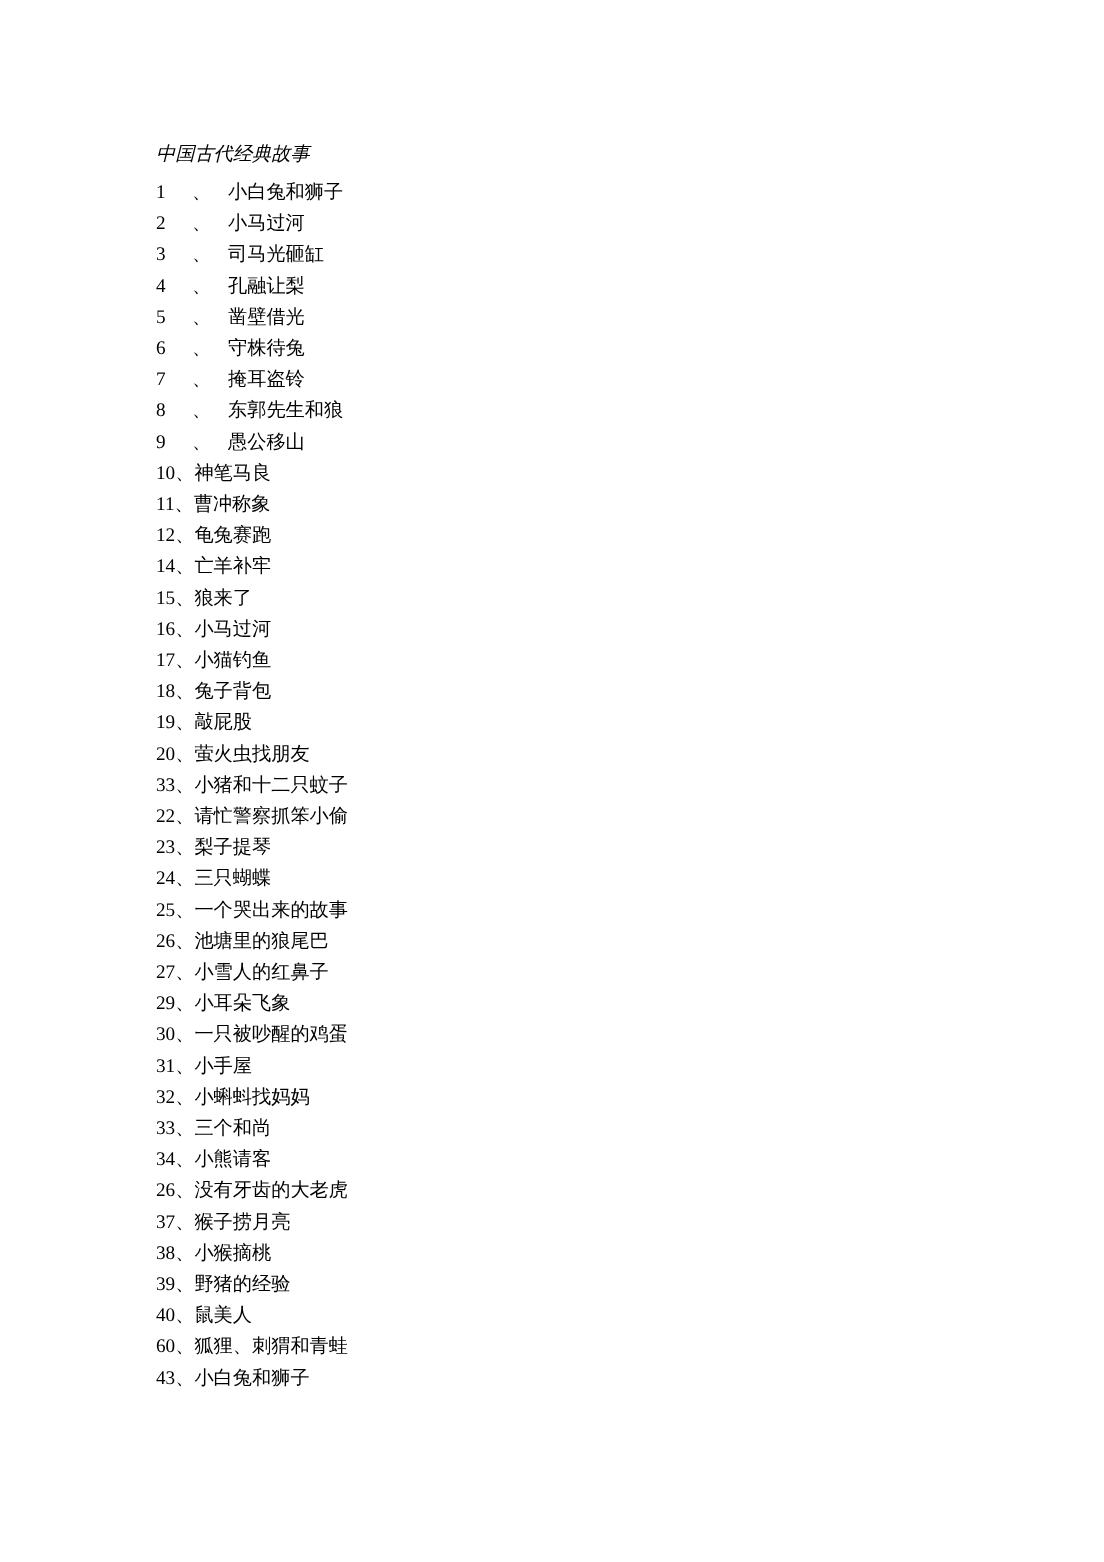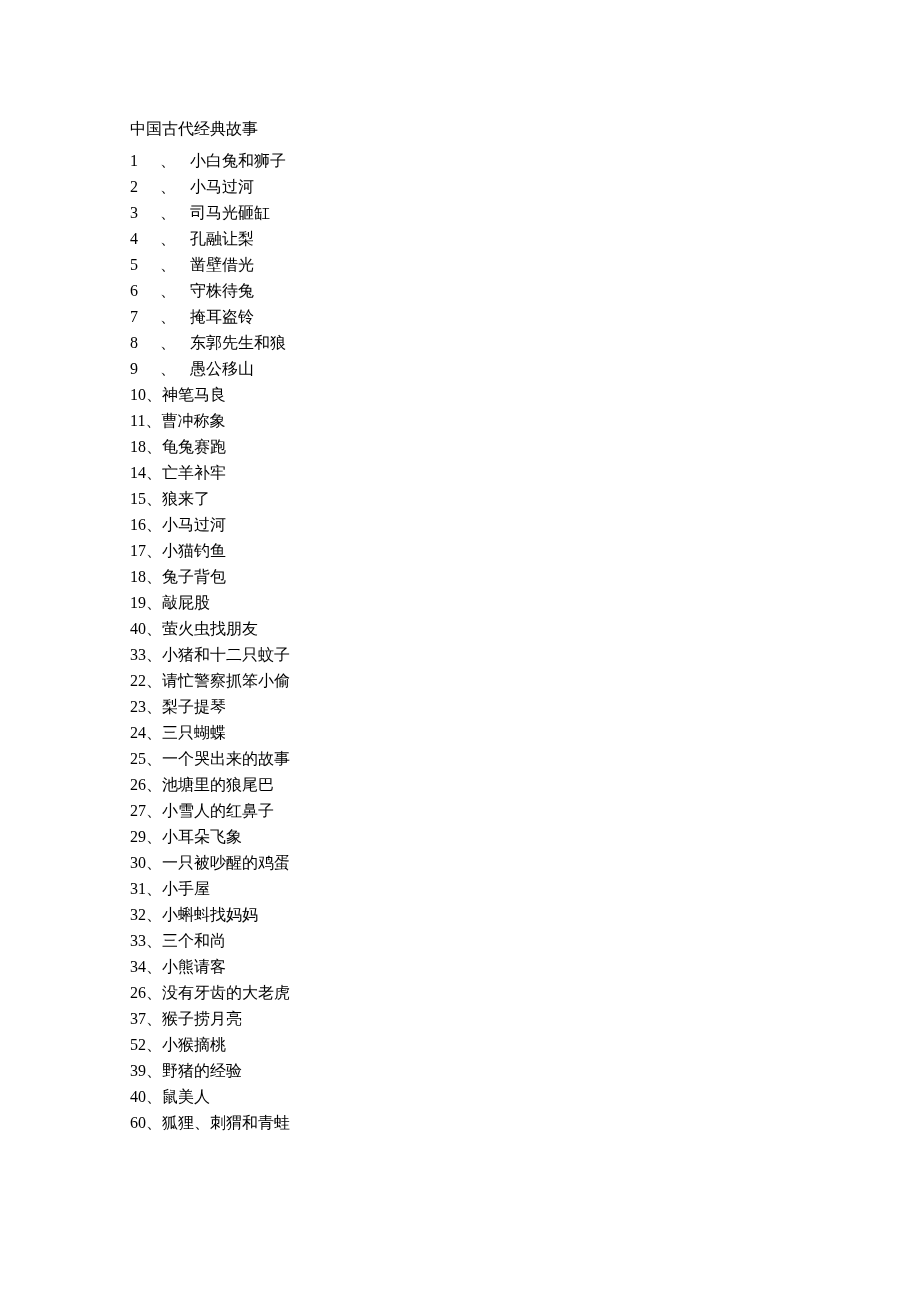--- a/index.html
+++ b/index.html
@@ -13,20 +13,21 @@
       height: 1302px;
       font-family: "SimSun", "宋体", serif;
       font-size: 16px;
       color: #000000;
       padding-top: 116px;
       padding-left: 130px;
     }
     .title {
       margin-bottom: 6px;
       line-height: 26px;
+      font-style: italic;
     }
     .list {
       list-style: none;
     }
     .list-item {
       line-height: 26px;
       display: flex;
     }
     .item-number {
       min-width: 30px;
@@ -85,42 +86,42 @@
       <span class="item-sep">、</span>
       <span>愚公移山</span>
     </li>
     <li class="list-item">
       <span>10、神笔马良</span>
     </li>
     <li class="list-item">
       <span>11、曹冲称象</span>
     </li>
     <li class="list-item">
-      <span>18、龟兔赛跑</span>
+      <span>12、龟兔赛跑</span>
     </li>
     <li class="list-item">
       <span>14、亡羊补牢</span>
     </li>
     <li class="list-item">
       <span>15、狼来了</span>
     </li>
     <li class="list-item">
       <span>16、小马过河</span>
     </li>
     <li class="list-item">
       <span>17、小猫钓鱼</span>
     </li>
     <li class="list-item">
       <span>18、兔子背包</span>
     </li>
     <li class="list-item">
       <span>19、敲屁股</span>
     </li>
     <li class="list-item">
-      <span>40、萤火虫找朋友</span>
+      <span>20、萤火虫找朋友</span>
     </li>
     <li class="list-item">
       <span>33、小猪和十二只蚊子</span>
     </li>
     <li class="list-item">
       <span>22、请忙警察抓笨小偷</span>
     </li>
     <li class="list-item">
       <span>23、梨子提琴</span>
     </li>
@@ -154,24 +155,27 @@
     <li class="list-item">
       <span>34、小熊请客</span>
     </li>
     <li class="list-item">
       <span>26、没有牙齿的大老虎</span>
     </li>
     <li class="list-item">
       <span>37、猴子捞月亮</span>
     </li>
     <li class="list-item">
-      <span>52、小猴摘桃</span>
+      <span>38、小猴摘桃</span>
     </li>
     <li class="list-item">
       <span>39、野猪的经验</span>
     </li>
     <li class="list-item">
       <span>40、鼠美人</span>
     </li>
     <li class="list-item">
       <span>60、狐狸、刺猬和青蛙</span>
     </li>
+    <li class="list-item">
+      <span>43、小白兔和狮子</span>
+    </li>
   </ul>
 
 </body></html>

